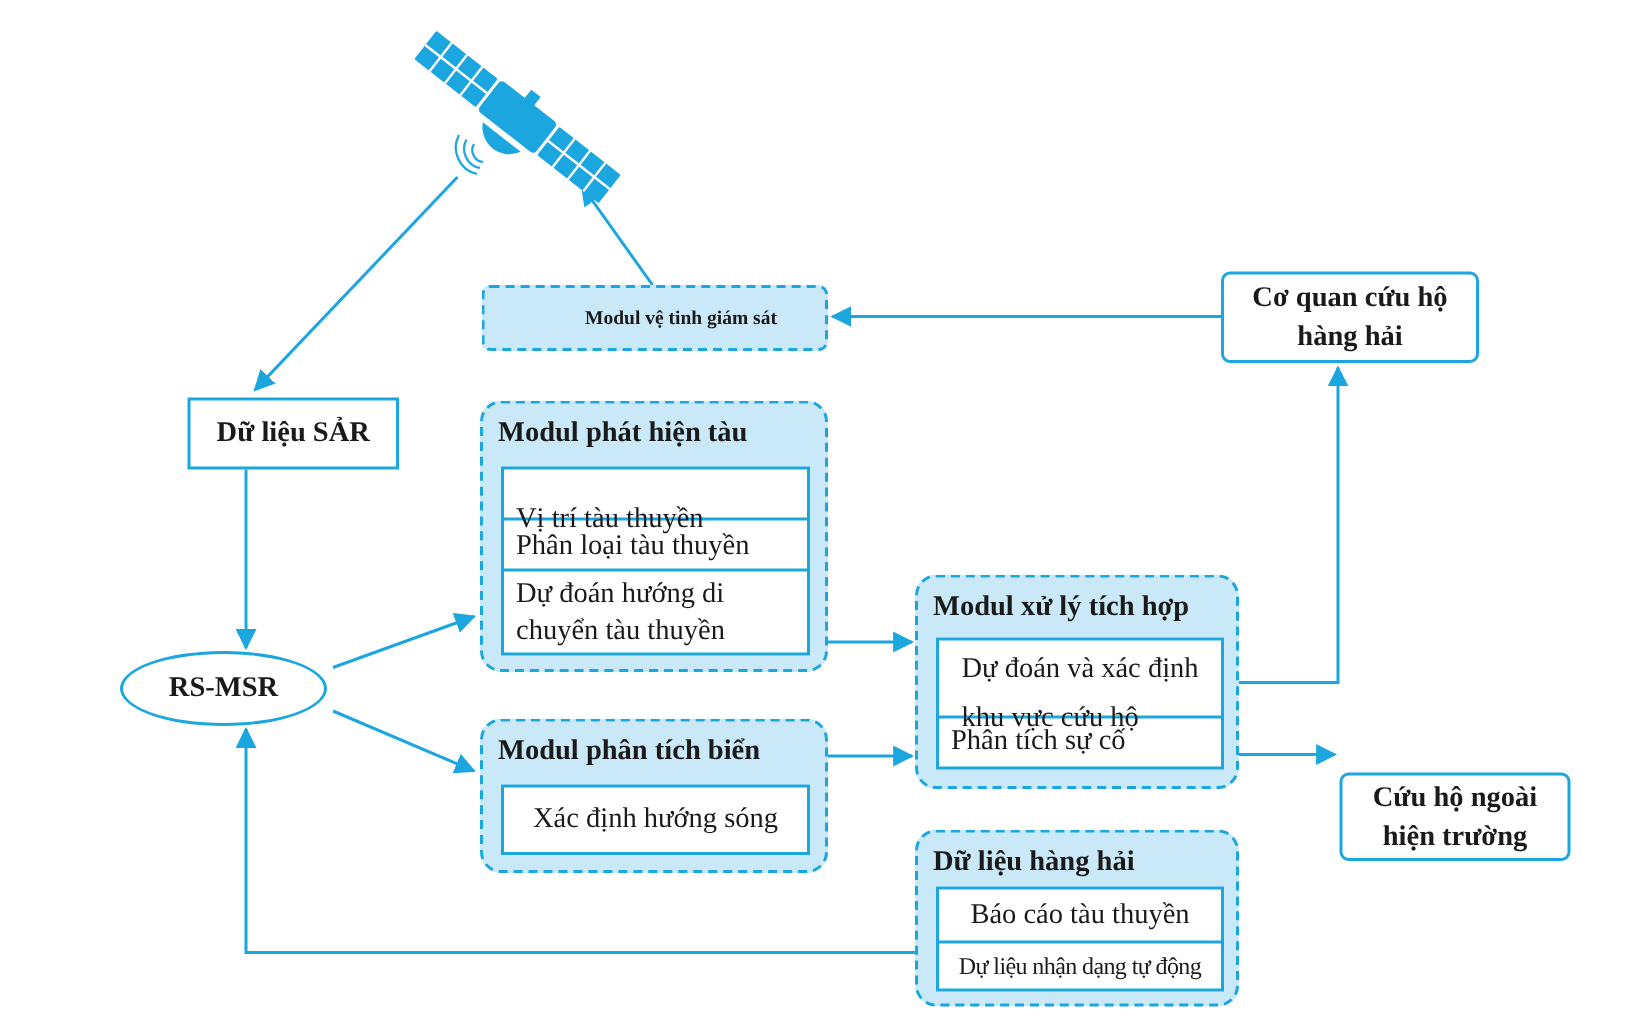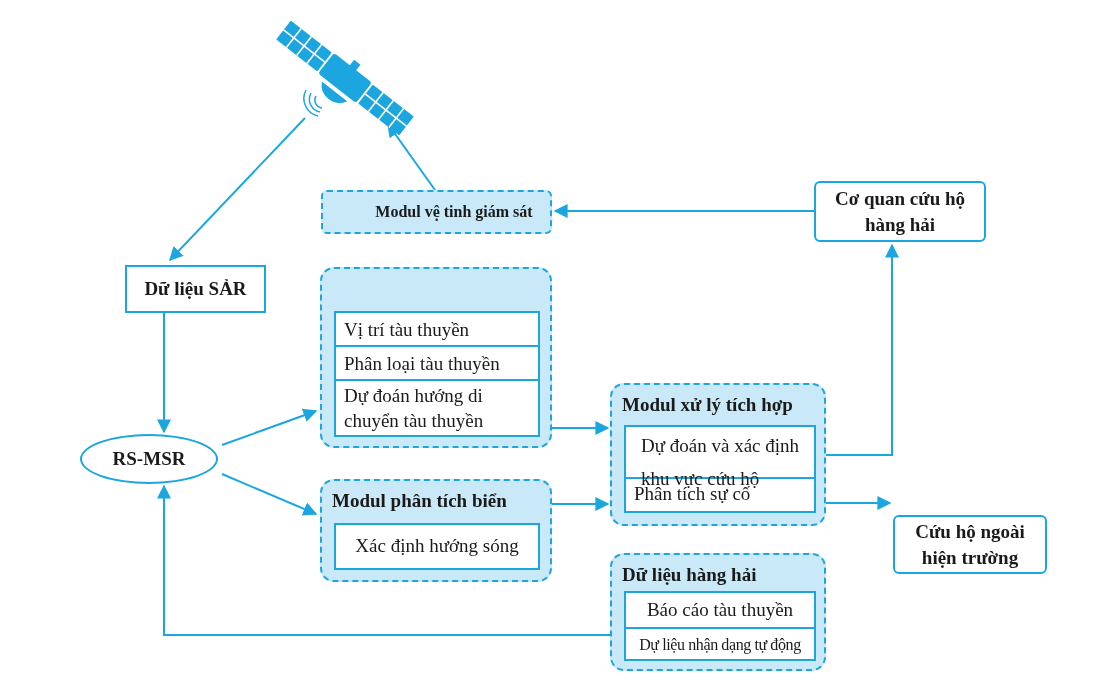--- a/index.html
+++ b/index.html
@@ -6,21 +6,21 @@
     body { width: 1100px; height: 685px; position: relative; overflow: hidden;
            font-family: "Liberation Serif", "DejaVu Serif", serif; color: #1a1a1a; }
     #edges { position: absolute; left: 0; top: 0; width: 1100px; height: 685px; }
     .node { position: absolute; box-sizing: border-box; }
     .solid { border: 2px solid #1ba6e0; background: #fff; border-radius: 6px;
              display: flex; align-items: center; justify-content: center; text-align: center;
              font-weight: bold; font-size: 19px; line-height: 26px; }
     .solid.square { border-radius: 0; margin-left: 28px; }
     .module { border: 2px dashed #1ba6e0; background: #c9e9f9; border-radius: 14px; }
     .module.small { border-radius: 6px; display: flex; align-items: center; justify-content: center;
-                    font-weight: bold; font-size: 16px; padding-left: 35px; }
+                    font-weight: bold; font-size: 13px; padding-left: 35px; }
     .module-title { font-weight: bold; font-size: 19px; line-height: 24px; padding: 8px 0 0 10px; white-space: nowrap; }
     .inner { position: absolute; background: #fff; border: 2px solid #1ba6e0; box-sizing: border-box; }
     .row { border-bottom: 2px solid #1ba6e0; font-size: 19px; line-height: 25px; padding: 2px 8px; box-sizing: border-box; }
     .row:last-child { border-bottom: none; }
     .row.center { text-align: center; }
     .row.narrow { font-size: 16px; letter-spacing: -0.4px; text-align: center; }
     .ellipse { border: 2px solid #1ba6e0; background: #fff; border-radius: 50%;
                display: flex; align-items: center; justify-content: center;
                font-weight: bold; font-size: 19px; }
   </style>
@@ -87,22 +87,23 @@
 
 <div class="node solid" style="left:814px; top:181px; width:172px; height:61px; padding:0 6px;">
   <span>Cơ quan cứu hộ hàng hải</span>
 </div>
 
 <div class="node solid" style="left:893px; top:473px; width:154px; height:59px; padding:0 10px;margin-top:42px;">
   <span>Cứu hộ ngoài hiện trường</span>
 </div>
 
 <div class="node module" style="left:320px; top:267px; width:232px; height:181px;">
+  <div class="module-title">Modul phát hiện tàu</div>
   <div class="inner" style="left:12px; top:42px; width:206px; height:126px;">
-    <div class="row" style="height:34px; padding-top:4px;">Vị trí tàu thuyền</div>
+    <div class="row" style="height:34px; padding-top:20px;">Vị trí tàu thuyền</div>
     <div class="row" style="height:34px; padding-top:4px;">Phân loại tàu thuyền</div>
     <div class="row" style="height:54px; padding-right:24px;">Dự đoán hướng di chuyển tàu thuyền</div>
   </div>
 </div>
 
 <div class="node module" style="left:320px; top:479px; width:232px; height:103px;">
   <div class="module-title">Modul phân tích biển</div>
   <div class="inner" style="left:12px; top:42px; width:206px; height:47px;">
     <div class="row center" style="height:43px; padding-top:8px;">Xác định hướng sóng</div>
   </div>

